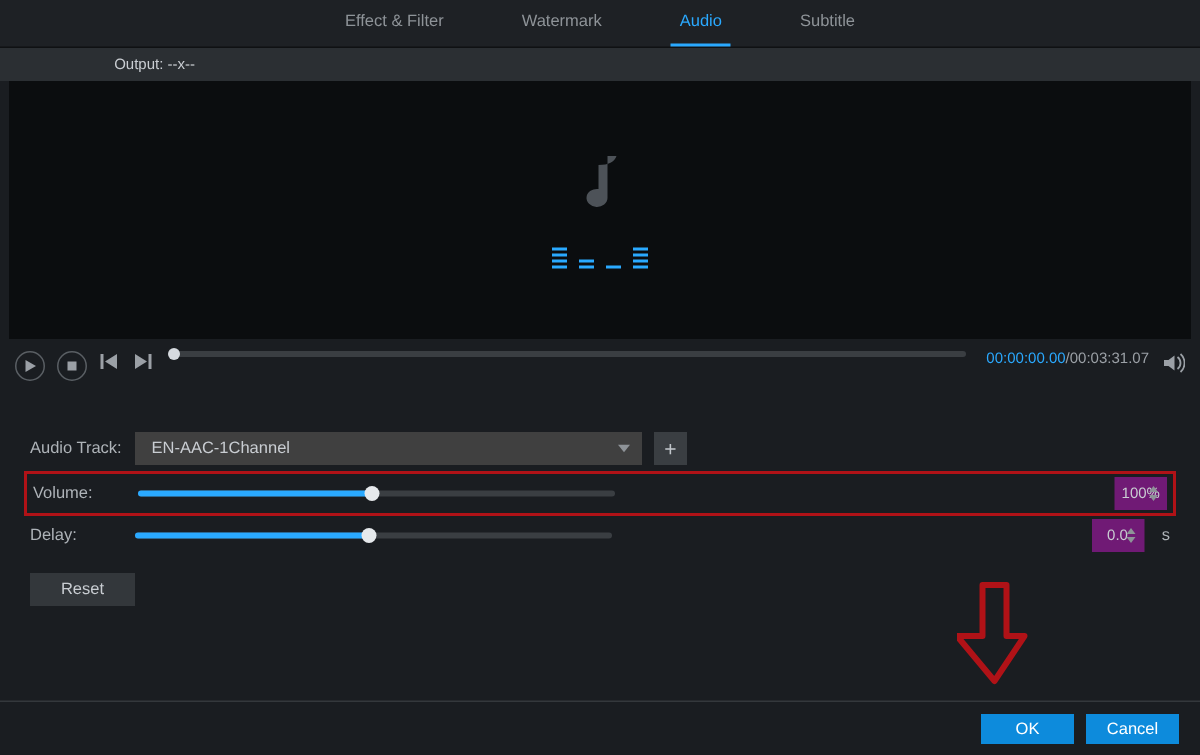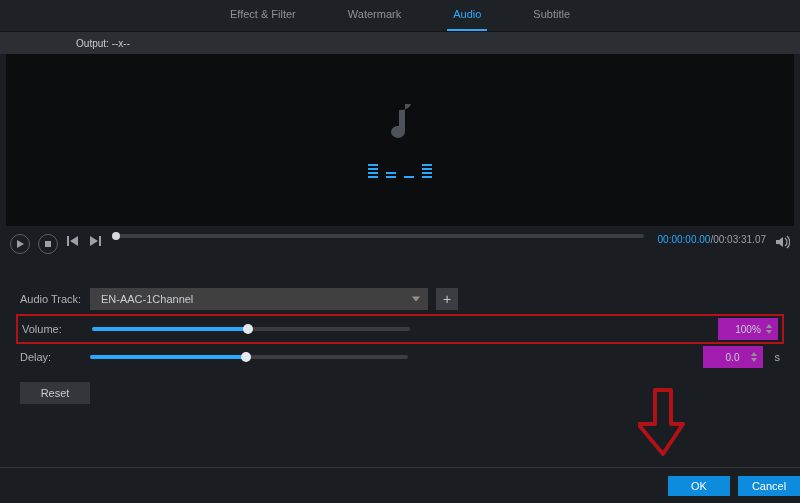--- a/index.html
+++ b/index.html
@@ -48,35 +48,35 @@
   .row { display:flex; align-items:center; height:30px; margin-bottom:2px; gap:8px; }
   .row .label { width:62px; font-size:11px; color:#aeb3b8; }
   .select { flex:0 0 338px; height:22px; background:#404040; color:#c9cdd2; font-size:11px; display:flex; align-items:center; padding:0 11px; position:relative; }
   .select::after { content:""; position:absolute; right:8px; top:50%; transform:translateY(-50%); border-left:4px solid transparent; border-right:4px solid transparent; border-top:5px solid #8e9398; }
   .addbtn { width:22px; height:22px; background:#3a3e42; display:flex; align-items:center; justify-content:center; font-size:14px; color:#c1c6cb; cursor:pointer; }
 
   .highlight { border: 2px solid #b01217; padding: 2px 4px; margin:-2px -4px; }
   .slider-wrap { flex:0 0 318px; height:4px; background:#3a3e42; position:relative; border-radius:2px; }
   .slider-fill { position:absolute; left:0; top:0; bottom:0; background:#2aa9ff; border-radius:2px; }
   .slider-thumb { position:absolute; top:50%; width:10px; height:10px; background:#e6e9ec; border-radius:50%; transform:translate(-50%,-50%); }
-  .valuebox { width:60px; height:22px; background:#a21caf; color:#c9cdd2; font-size:10px; display:flex; align-items:center; justify-content:center; position:relative; }
+  .valuebox { width:35px; height:22px; background:#701a75; color:#c9cdd2; font-size:10px; display:flex; align-items:center; justify-content:center; position:relative; }
   .spinner { position:absolute; right:2px; top:0; bottom:0; width:10px; display:flex; flex-direction:column; justify-content:center; gap:2px; }
   .spinner i { display:block; width:0; height:0; border-left:3px solid transparent; border-right:3px solid transparent; }
   .spinner i.up { border-bottom:4px solid #8e9398; }
   .spinner i.dn { border-top:4px solid #8e9398; }
   .unit { font-size:11px; color:#aeb3b8; margin-left:4px; }
 
   .reset { margin-top:10px; width:70px; height:22px; background:#33373b; color:#c9cdd2; font-size:11px; display:flex; align-items:center; justify-content:center; cursor:pointer; }
 
   
   .arrow { position:absolute; left:638px; top:388px; width:50px; height:70px; pointer-events:none; }
   .arrow svg { width:50px; height:70px; }
 
   
-  .footer { position:absolute; left:0; right:0; bottom:0; height:36px; border-top:1px solid #34383c; background:#1a1d21; display:flex; justify-content:flex-end; align-items:center; gap:8px; }
+  .footer { position:absolute; left:0; right:0; bottom:0; height:36px; border-top:1px solid #34383c; background:#1a1d21; display:flex; justify-content:flex-end; align-items:center; padding-right:14px; gap:8px; }
   .btn { width:62px; height:20px; background:#0d8bdc; color:#fff; font-size:11px; display:flex; align-items:center; justify-content:center; cursor:pointer; }
 
   body { position:relative; }
 </style>
 </head>
 <body>
 
 <div class="tabs">
   <div class="tab">Effect &amp; Filter</div>
   <div class="tab">Watermark</div>

